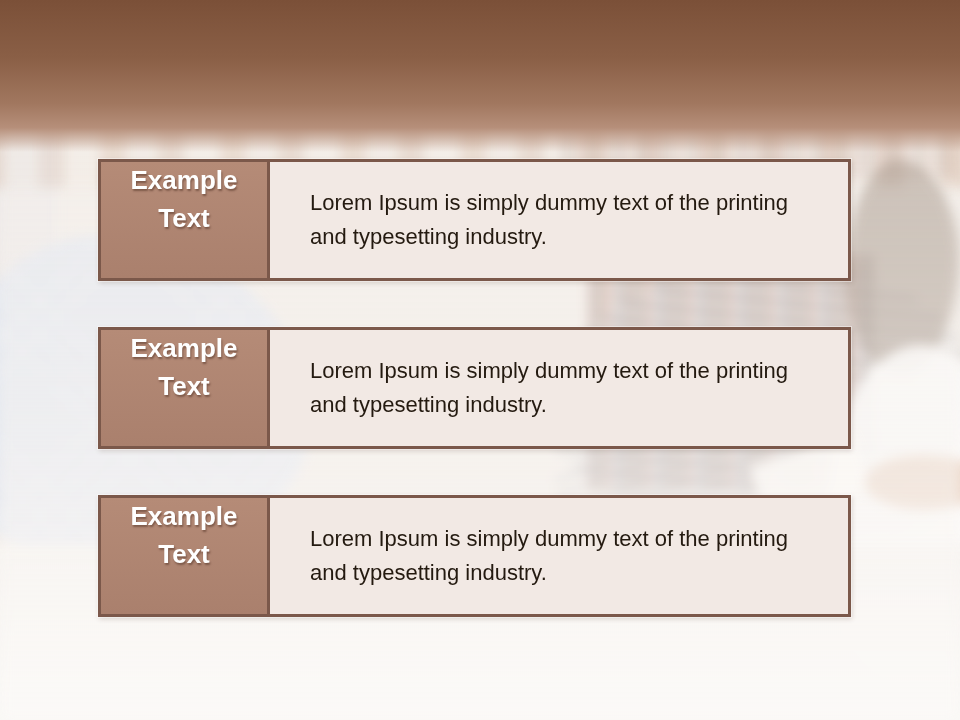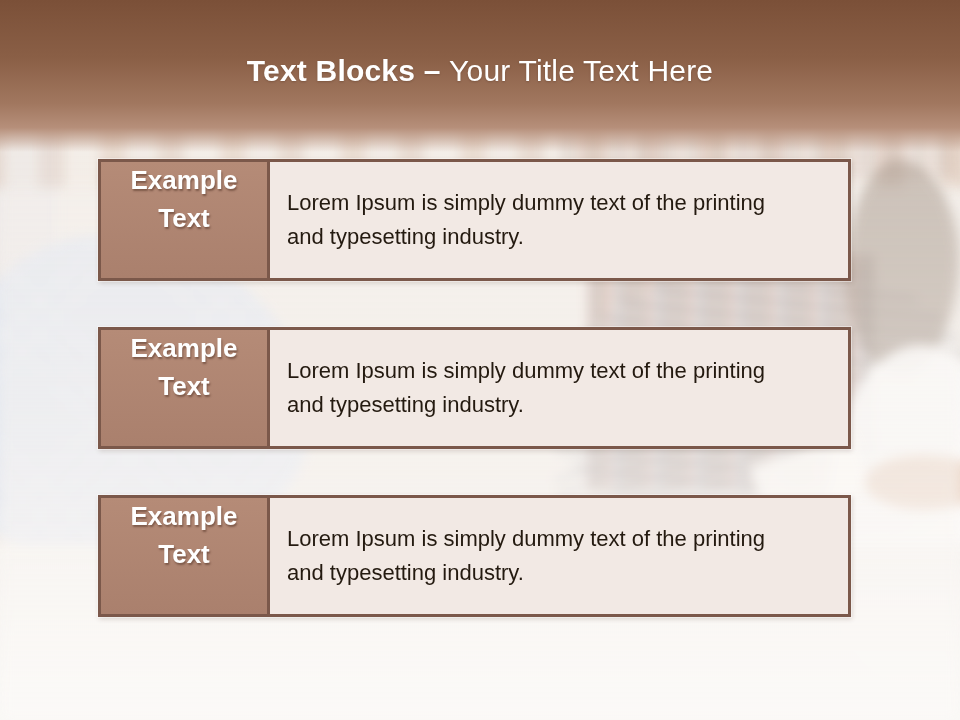--- a/index.html
+++ b/index.html
@@ -133,21 +133,21 @@
     flex:0 0 169px;box-sizing:border-box;
     background:linear-gradient(180deg,#b58b77,#aa806d);
     border-right:3px solid var(--block_border);
     display:flex;align-items:flex-start;justify-content:center;
     padding:0 18px;text-align:center;
     color:var(--label_text);font-weight:700;font-size:26px;line-height:1.45;
     text-shadow:1px 2px 2px rgba(60,32,20,0.45);
   }
   .block-content{
     flex:1;background:var(--content_bg);
-    display:flex;align-items:center;padding:0 17px;box-sizing:border-box;
+    display:flex;align-items:center;padding:0 40px;box-sizing:border-box;
   }
   .block-content p{
     margin:0;max-width:500px;
     font-size:22px;line-height:1.55;color:var(--body_text);
   }
 </style>
 </head>
 <body>
 
 <div class="slide">
@@ -163,24 +163,20 @@
     <div class="ph-head-right"></div>
     <div class="ph-shoulder-right"></div>
     <div class="ph-paper"></div>
     <div class="ph-hand"></div>
     <div class="ph-couch"></div>
     <div class="ph-wash"></div>
   </div>
 
   <div class="header-band"></div>
 
-  <h1 class="slide-title" style="margin:0;">
-    <span class="t-bold">Text Blocks –</span>
-    <span class="t-reg">Your Title Text Here</span>
-  </h1>
 
   <div class="block b0">
     <div class="block-label">
       <span>Example Text</span>
     </div>
     <div class="block-content">
       <p>Lorem Ipsum is simply dummy text of the printing and typesetting industry.</p>
     </div>
   </div>
 

